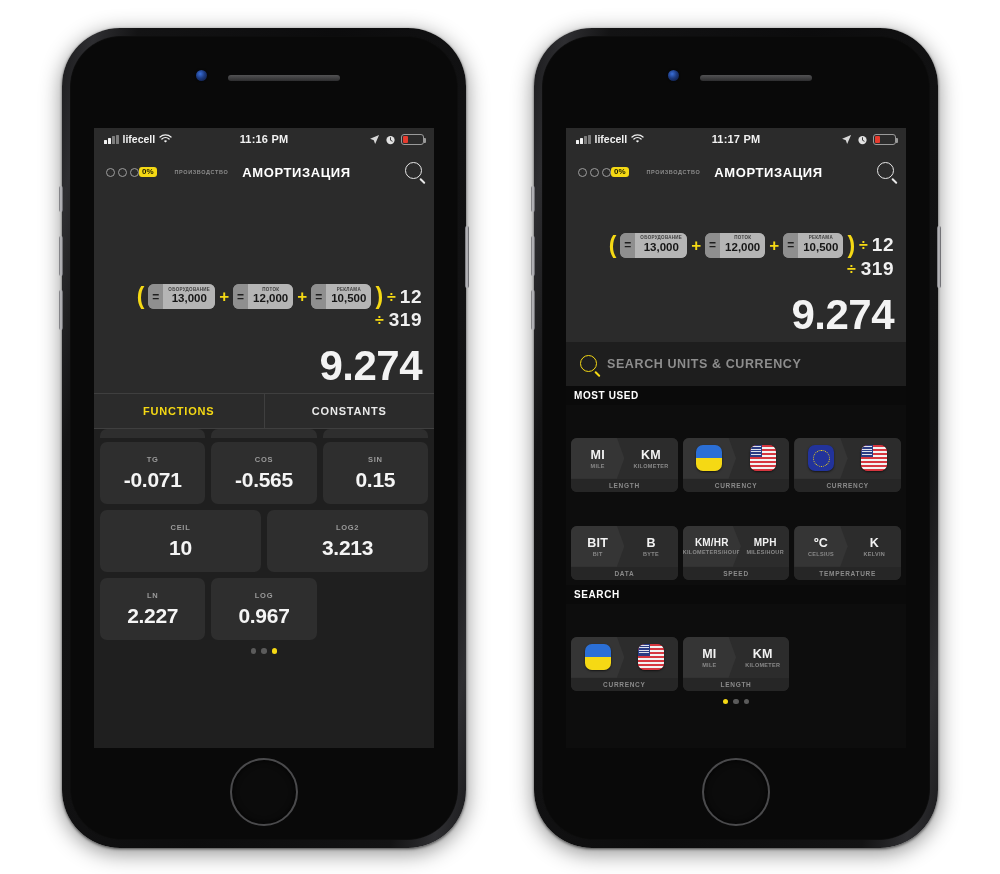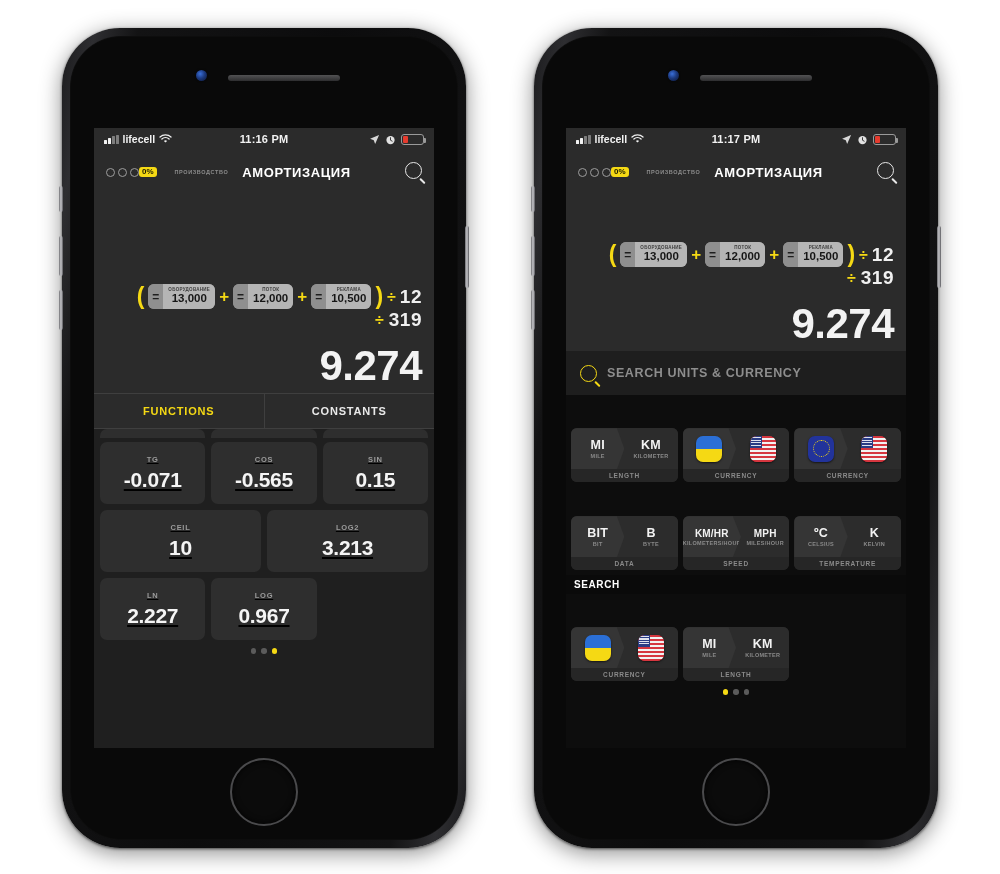--- a/index.html
+++ b/index.html
@@ -96,21 +96,21 @@
   .result{text-align:right;color:#f3f3f3;font-size:42px;font-weight:bold;letter-spacing:-.5px;margin-top:14px;line-height:1;}
 
   
   .tabs{flex:0 0 34px;display:flex;background:#2b2b2b;border-top:1px solid #3f3f3f;border-bottom:1px solid #3f3f3f;}
   .tab{flex:1;display:flex;align-items:center;justify-content:center;font-size:11px;font-weight:bold;letter-spacing:.8px;color:#e9e9e9;}
   .tab.active{color:#f5d914;}
   .tab+.tab{border-left:1px solid #3f3f3f;}
 
   
   .fnarea{flex:1 1 auto;background:#1f1f1f;padding:0 6px 4px;overflow:hidden;position:relative;min-height:0;}
-  .fnrow{display:flex;gap:6px;margin-bottom:6px;text-decoration:underline;}
+  .fnrow{display:flex;gap:6px;margin-bottom:6px;}
   .fnrow.peek{height:9px;overflow:hidden;margin-bottom:4px;}
   .card{flex:1;background:#2e2e2e;border-radius:7px;height:62px;
     display:flex;flex-direction:column;align-items:center;justify-content:center;gap:4px;}
   .card.ghost{visibility:hidden;}
   .card .cl{font-size:7.5px;color:#9b9b9b;font-weight:bold;letter-spacing:.7px;}
   .card .cv{font-size:21px;color:#f5f5f5;font-weight:bold;letter-spacing:-.3px;}
   .pagedots{display:flex;gap:5px;justify-content:center;align-items:center;padding:2px 0 0;}
   .pd{width:5.5px;height:5.5px;border-radius:50%;background:#5b5b5b;}
   .pd.on{background:#f5d914;}
 
@@ -393,20 +393,21 @@
           <span class="divnum">319</span>
         </div>
         <div class="result">9.274</div>
       </div>
 
       <div class="searchbar">
         <span class="mag yellow"></span>
         <span class="searchph">SEARCH UNITS &amp; CURRENCY</span>
       </div>
 
+      <div class="sechead">MOST USED</div>
 
       <div class="unitarea">
         <div class="urow">
           <div class="ucard">
             <div class="upair">
               <div class="uhalf a">
                 <span class="uabbr">MI</span>
                 <span class="uname">MILE</span>
               </div>
               <div class="uhalf b">

